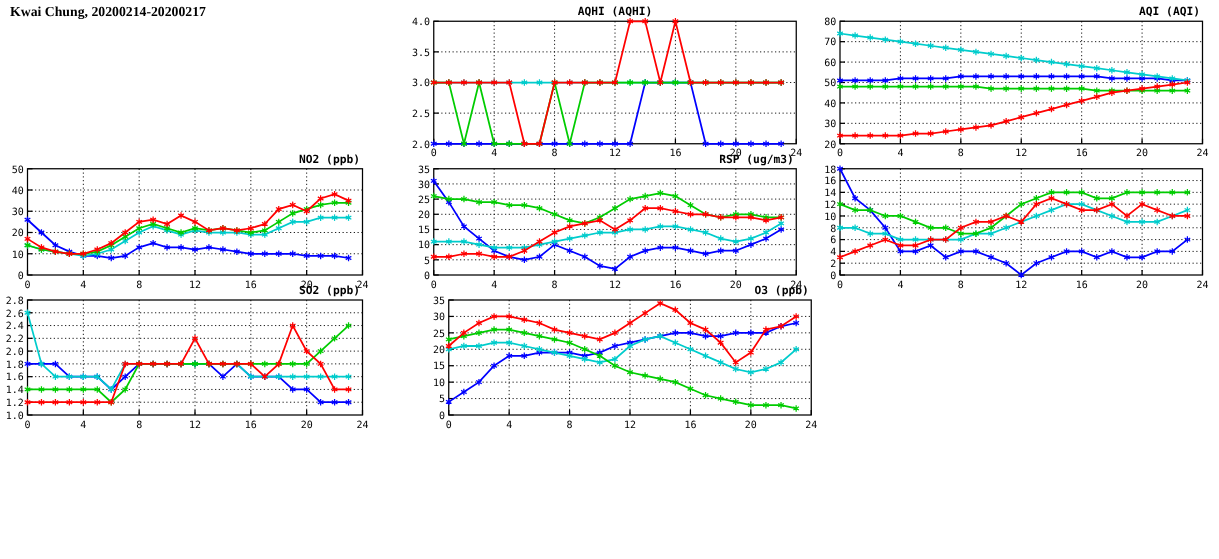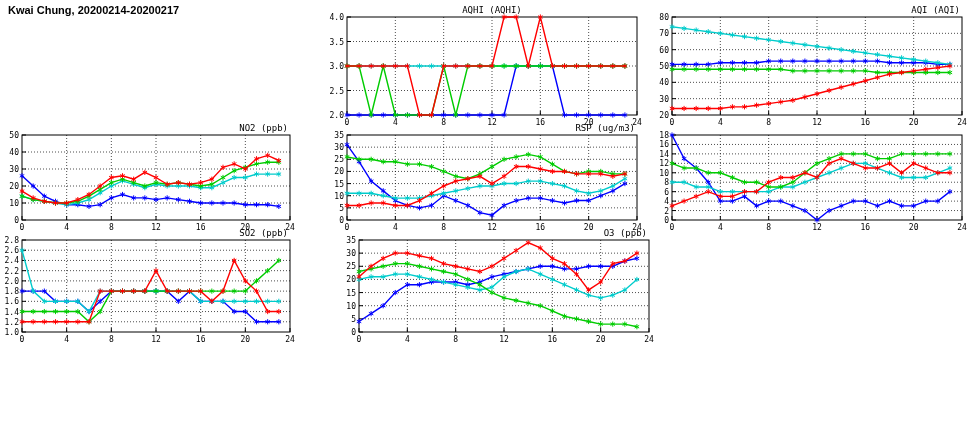--- a/index.html
+++ b/index.html
@@ -1,19 +1,19 @@
 <!DOCTYPE html>
 <html><head>
 <meta charset="utf-8">
 <style>
   html,body{margin:0;padding:0;background:#ffffff;}
   body{width:975px;height:447px;font-family:"DejaVu Sans",sans-serif;position:relative;overflow:hidden;}
-  #title{position:absolute;left:8px;top:4px;font-family:Liberation Sans, sans-serif;font-size:11px;font-weight:bold;color:#000;letter-spacing:0px;}
+  #title{position:absolute;left:8px;top:4px;font-family:Liberation Serif, serif;font-size:11px;font-weight:bold;color:#000;letter-spacing:0px;}
   .panel{position:absolute;}
-  .panel-title{position:absolute;font-family:"DejaVu Sans Mono",monospace;font-size:9px;font-weight:normal;color:#000;white-space:nowrap;}
+  .panel-title{position:absolute;font-family:"DejaVu Sans Mono",monospace;font-size:9px;font-weight:bold;color:#000;white-space:nowrap;}
   svg{display:block;position:absolute;left:0;top:0;}
   .tick-lbl{font-family:"DejaVu Sans Mono",monospace;font-size:8px;fill:#000;}
 </style>
 </head>
 <body>
 
 <div id="title">Kwai Chung, 20200214-20200217</div>
 
 <div class="panel" id="p-aqhi" style="left: 0px; top: 0px; width: 975px; height: 447px; pointer-events: none;">
     <div class="panel-title" style="left: 452px; width: 80px; text-align: center; top: 5px;">AQHI (AQHI)</div>

